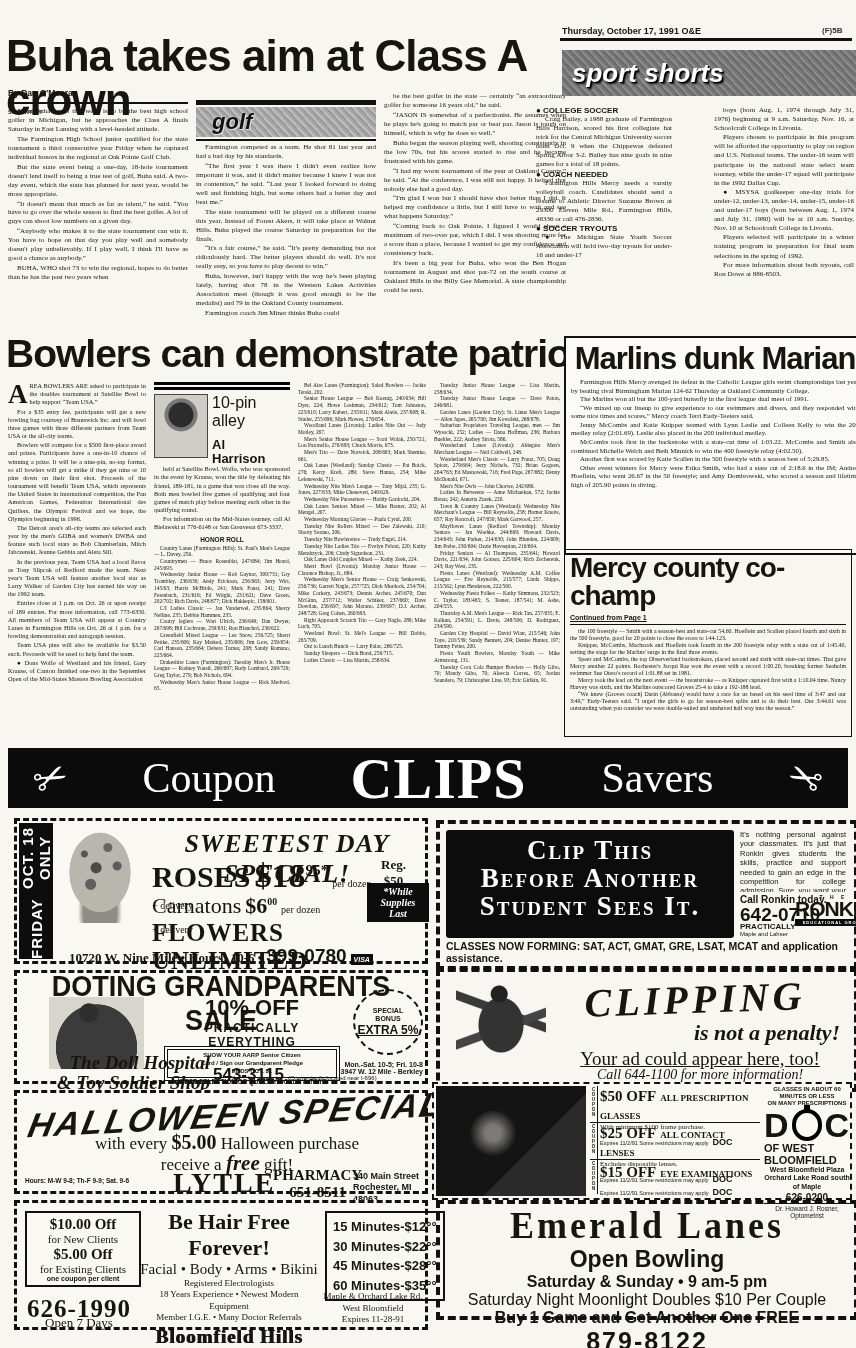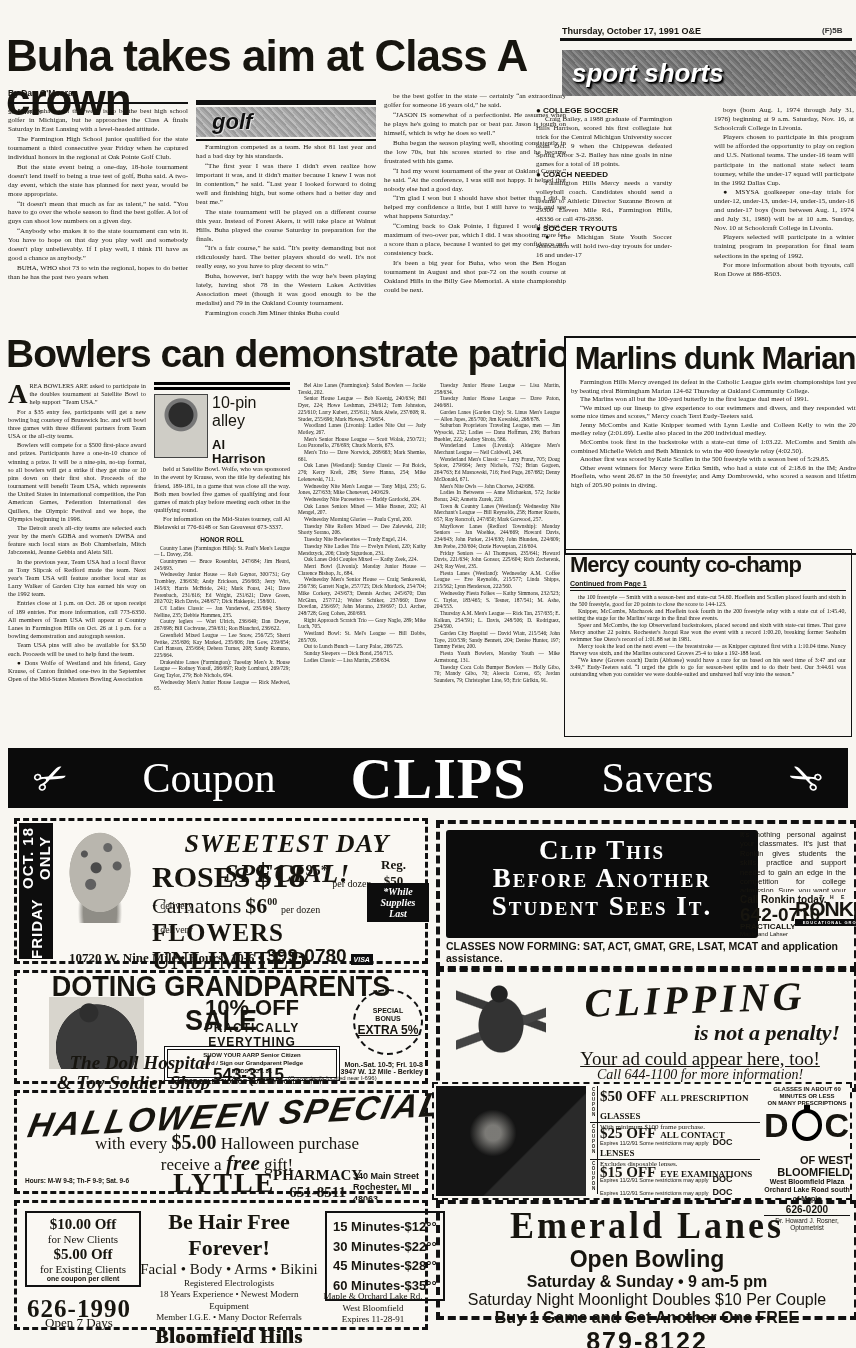--- a/index.html
+++ b/index.html
@@ -62,21 +62,21 @@
   .fl-phone{font:bold 19px "Liberation Sans",sans-serif;}
   .chip{background:#0d0d0d;color:#fff;font:italic bold 7px "Liberation Sans",sans-serif;padding:2px 3px;}
   .bouquet{width:78px;height:92px;background:
       radial-gradient(circle at 30% 25%,#555 3px,transparent 4px),
       radial-gradient(circle at 60% 18%,#666 4px,transparent 5px),
       radial-gradient(circle at 45% 40%,#4a4a4a 5px,transparent 6px),
       radial-gradient(circle at 72% 38%,#5d5d5d 4px,transparent 5px),
       radial-gradient(circle at 38% 58%,#606060 5px,transparent 6px),
       radial-gradient(ellipse at 50% 45%,#b9b6ae 55%,transparent 56%),
       radial-gradient(ellipse at 50% 88%,#8f8d86 30%,transparent 40%);}
-  .ron-box{background:#0c0c0c;color:#fff;text-align:center;border-radius:3px;padding:6px 12px;}
+  .ron-box{background:#0c0c0c;color:#fff;text-align:center;border-radius:3px;padding:6px 0;}
   .ron-line{font-variant:small-caps;font:600 27px/1.04 "Liberation Serif",serif;font-variant:small-caps;letter-spacing:2px;}
   .ron-copy{font:7.5px/1.25 "Liberation Sans",sans-serif;text-align:justify;}
   .ron-call{font:bold 10px "Liberation Sans",sans-serif;}
   .ron-phone{font:bold 19px "Liberation Sans",sans-serif;}
   .ron-city{font:bold 8px "Liberation Sans",sans-serif;}
   .ron-logo{display:inline-block;text-align:center;}
   .ron-the{font:bold 5px "Liberation Sans",sans-serif;letter-spacing:3px;}
   .ron-name{font:900 21px/0.9 "Liberation Sans",sans-serif;letter-spacing:-1px;}
   .ron-bar{background:#0c0c0c;color:#fff;font:bold 4px "Liberation Sans",sans-serif;letter-spacing:1px;padding:1px 2px;}
   .ron-classes{font:bold 10.5px "Liberation Sans",sans-serif;}
@@ -120,21 +120,21 @@
          border-right:1px solid #111;padding:1px;display:flex;align-items:center;}
   .doc-off{font:bold 15px "Liberation Serif",serif;}
   .doc-what{font:bold 9px "Liberation Serif",serif;}
   .doc-sub{font:7px "Liberation Serif",serif;}
   .doc-exp{font:5.5px "Liberation Sans",sans-serif;}
   .doc-mark{font:900 9px "Liberation Sans",sans-serif;}
   .doc-top{font:bold 6px/1.2 "Liberation Sans",sans-serif;text-align:center;}
   .doc-logo{font:900 34px/1 "Liberation Sans",sans-serif;letter-spacing:1px;display:flex;align-items:center;justify-content:center;gap:2px;}
   .watch{width:24px;height:24px;border:4px solid #000;border-radius:50%;position:relative;display:inline-block;}
   .watch:before{content:"";position:absolute;top:-8px;left:8px;width:6px;height:5px;background:#000;}
-  .doc-of{font:bold 11px "Liberation Sans",sans-serif;text-align:right;margin-top:12px;}
+  .doc-of{font:bold 11px "Liberation Sans",sans-serif;text-align:left;}
   .doc-sm{font:bold 7px/1.25 "Liberation Sans",sans-serif;text-align:center;}
   .doc-ph{font:bold 10px "Liberation Sans",sans-serif;text-align:center;}
   .doc-dr{font:6.5px "Liberation Sans",sans-serif;text-align:center;border-top:1px solid #111;padding-top:1px;}
   .hr-box{border:2px solid #111;text-align:center;padding:3px 4px;}
   .hr-off{font:bold 15px "Liberation Serif",serif;}
   .hr-for{font:11px/1.15 "Liberation Serif",serif;}
   .hr-one{font:bold 7px "Liberation Sans",sans-serif;}
   .hr-phone{font:bold 25px "Liberation Serif",serif;letter-spacing:1px;text-align:center;}
   .hr-open{font:13px "Liberation Serif",serif;text-align:center;}
   .hr-title{font:bold 22px "Liberation Serif",serif;text-align:center;}
@@ -310,21 +310,21 @@
         <p class="mar-p">The Marlins won all but the 100-yard butterfly in the first league dual meet of 1991.</p>
         <p class="mar-p">“We mixed up our lineup to give experience to our swimmers and divers, and they responded with some nice times and scores,” Mercy coach Terri Eudy-Teeters said.</p>
         <p class="mar-p">Jenny McCombs and Katie Knipper teamed with Lynn Leslie and Colleen Kelly to win the 200 medley relay (2:01.69). Leslie also placed in the 200 individual medley.</p>
         <p class="mar-p">McCombs took first in the backstroke with a state-cut time of 1:03.22. McCombs and Smith also combined Michelle Welch and Beth Minnick to win the 400 freestyle relay (4:02.50).</p>
         <p class="mar-p">Another first was scored by Katie Scallen in the 500 freestyle with a season best of 5:29.85.</p>
         <p class="mar-p">Other event winners for Mercy were Erika Smith, who had a state cut of 2:18.6 in the IM; Andrea Hoeflein, who went 26.67 in the 50 freestyle; and Amy Dombrowski, who scored a season and lifetime high of 205.90 points in diving.</p>
       </div>
   </div>
 
   <div class="abs" style="left:564px;top:549px;width:288px;height:188px;border:1px solid #111;padding:2px 5px;overflow:hidden;box-sizing:border-box;">
-    <h2 class="mar-h" style="font-size:22px;text-align:left;">Mercy county co-champ</h2>
+    <h2 class="mar-h" style="font-size:28px;text-align:left;">Mercy county co-champ</h2>
     <div class="contd">Continued from Page 1</div>
     <div class="rule" style="height:1px;margin-bottom:3px;"></div>
     <div>
         <p class="mer-p">the 100 freestyle — Smith with a season-best and state-cut 54.60. Hoeflein and Scallen placed fourth and sixth in the 500 freestyle, good for 20 points to close the score to 144-123.</p>
         <p class="mer-p">Knipper, McCombs, Machacek and Hoeflein took fourth in the 200 freestyle relay with a state cut of 1:45.40, setting the stage for the Marlins' surge in the final three events.</p>
         <p class="mer-p">Speer and McCombs, the top Observerland backstrokers, placed second and sixth with state-cut times. That gave Mercy another 22 points. Rochester's Jacqui Rae won the event with a record 1:00.20, breaking former Seaholm swimmer Sue Otero's record of 1:01.88 set in 1981.</p>
         <p class="mer-p">Mercy took the lead on the next event — the breaststroke — as Knipper captured first with a 1:10.04 time. Nancy Harvey was sixth, and the Marlins outscored Groves 25-4 to take a 192-188 lead.</p>
         <p class="mer-p">“We knew (Groves coach) Darin (Abbasse) would have a race for us based on his seed time of 3:47 and our 3:49,” Eudy-Teeters said. “I urged the girls to go for season-best splits and to do their best. Our 3:44.61 was outstanding when you consider we were double-suited and unshaved half way into the season.”</p>
       </div>
   </div>

